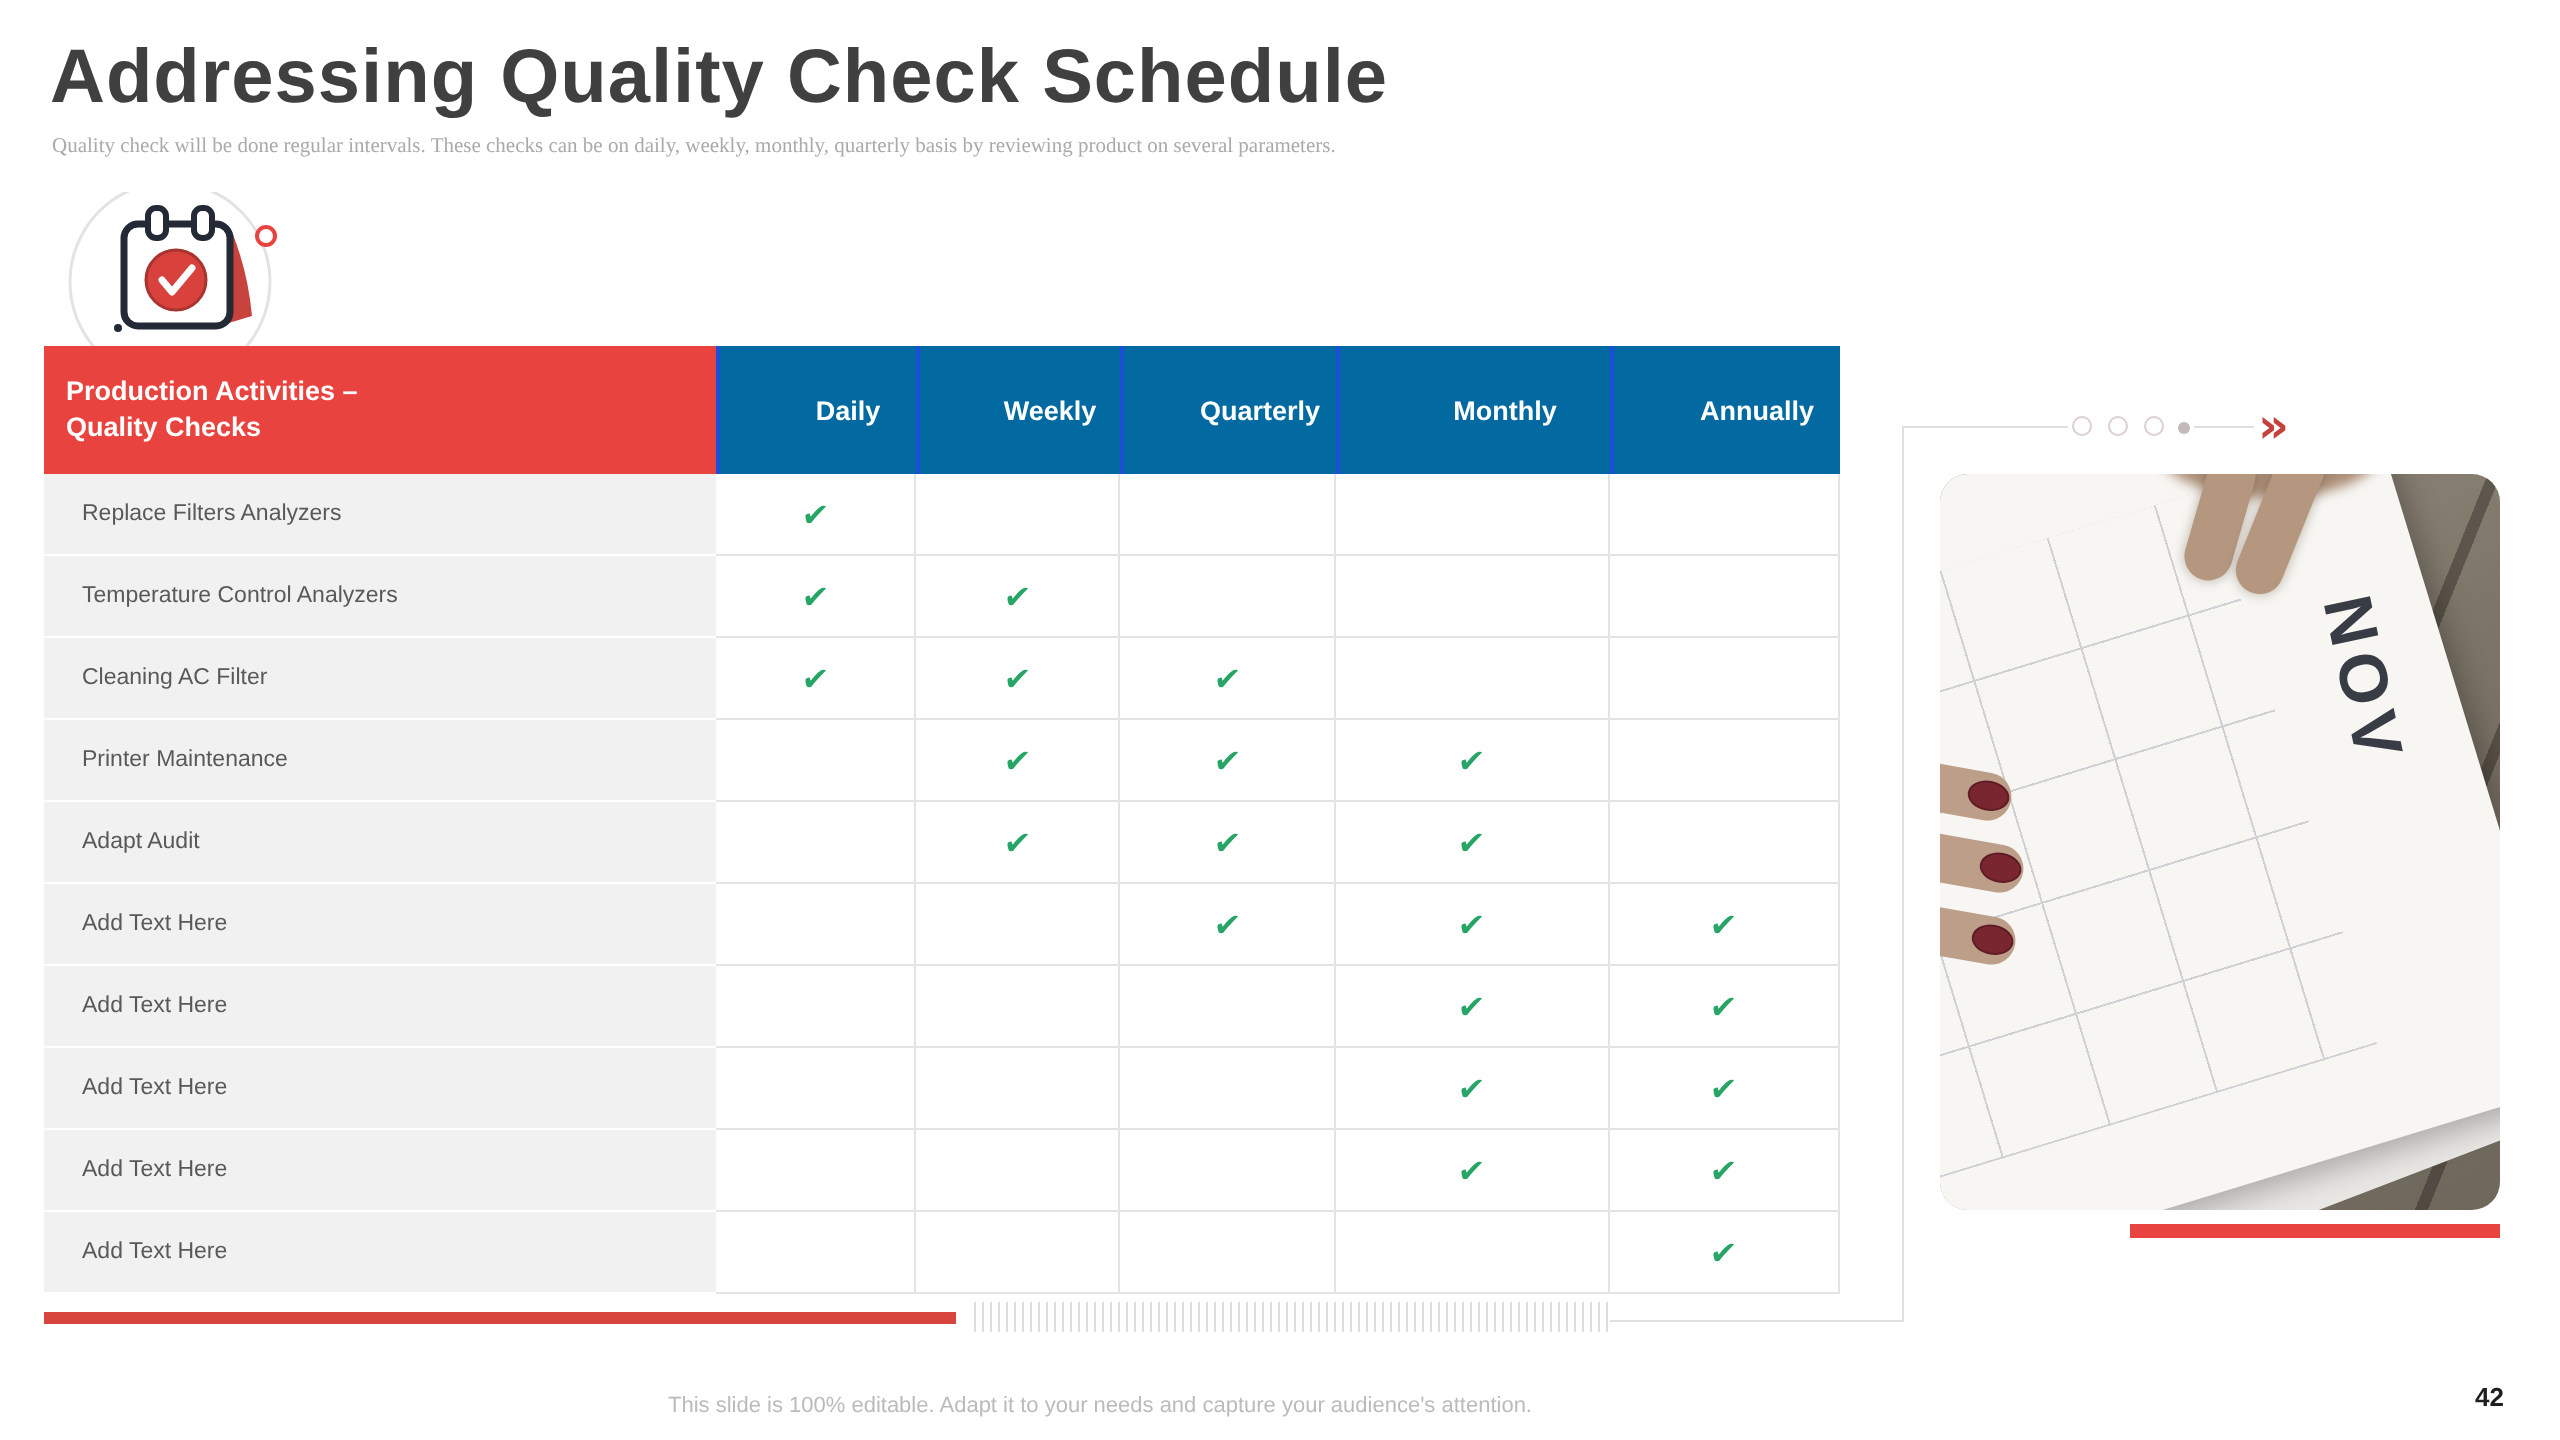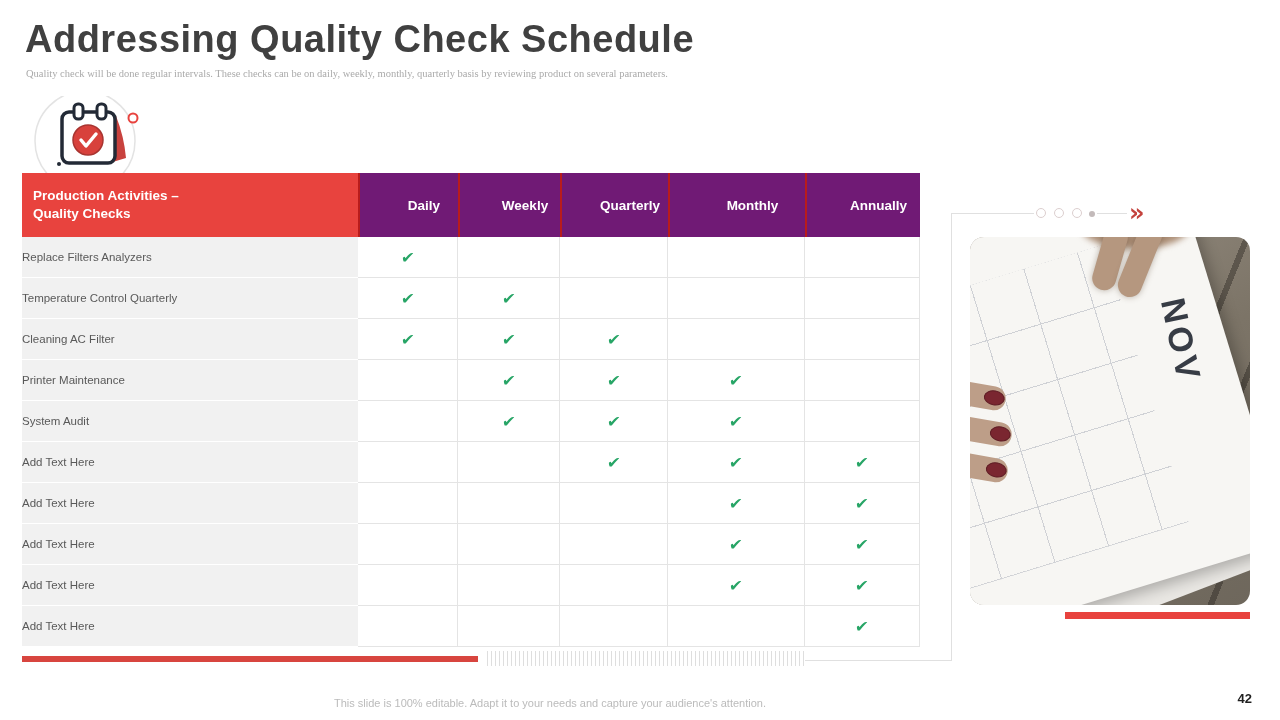--- a/index.html
+++ b/index.html
@@ -18,27 +18,27 @@
 
   
   .qc-table { position:absolute; left:22px; top:173px; width:898px; }
   .thead, .trow { display:grid; grid-template-columns:336px 100px 102px 108px 137px 115px; }
   .thead { height:64px; }
   .corner {
     background:#e8433e; color:#ffffff; font-size:13.5px; font-weight:bold;
     display:flex; flex-direction:column; justify-content:center; padding-left:11px; line-height:1.3;
   }
   .hcell {
-    background:#701a75; color:#ffffff; font-size:13.5px; font-weight:bold;
-    display:flex; align-items:center; justify-content:center; border-left:2px solid #b91c1c;padding-left:30px;
+    background:#0369a1; color:#ffffff; font-size:13.5px; font-weight:bold;
+    display:flex; align-items:center; justify-content:center; border-left:2px solid #1d4ed8;padding-left:30px;
   }
   .trow { height:41px; }
   .cell.label {
     background:#f1f1f1; color:#595959; font-size:11.5px;
-    display:flex; align-items:center; padding-left:0;
+    display:flex; align-items:center; padding-left:19px;
     border-bottom:1px solid #ffffff;
   }
   .cell.check {
     background:#ffffff; border-right:1px solid #e4e4e4; border-bottom:1px solid #e4e4e4;
     display:flex; align-items:center; justify-content:center;
   }
   .trow .cell.check:first-of-type { border-left:1px solid #e4e4e4; }
   .tick { color:#27a566; font-size:16px; font-weight:bold; font-family:"DejaVu Sans",sans-serif;
           transform:skewX(-6deg); }
 
@@ -139,21 +139,21 @@
           <div class="cell label">Replace Filters Analyzers</div>
           <div class="cell check">
             <span class="tick">✔</span>
           </div>
           <div class="cell check"></div>
           <div class="cell check"></div>
           <div class="cell check"></div>
           <div class="cell check"></div>
         </div>
         <div class="trow">
-          <div class="cell label">Temperature Control Quarterly</div>
+          <div class="cell label">Temperature Control Analyzers</div>
           <div class="cell check">
             <span class="tick">✔</span>
           </div>
           <div class="cell check">
             <span class="tick">✔</span>
           </div>
           <div class="cell check"></div>
           <div class="cell check"></div>
           <div class="cell check"></div>
         </div>
@@ -179,21 +179,21 @@
           </div>
           <div class="cell check">
             <span class="tick">✔</span>
           </div>
           <div class="cell check">
             <span class="tick">✔</span>
           </div>
           <div class="cell check"></div>
         </div>
         <div class="trow">
-          <div class="cell label">System Audit</div>
+          <div class="cell label">Adapt Audit</div>
           <div class="cell check"></div>
           <div class="cell check">
             <span class="tick">✔</span>
           </div>
           <div class="cell check">
             <span class="tick">✔</span>
           </div>
           <div class="cell check">
             <span class="tick">✔</span>
           </div>

